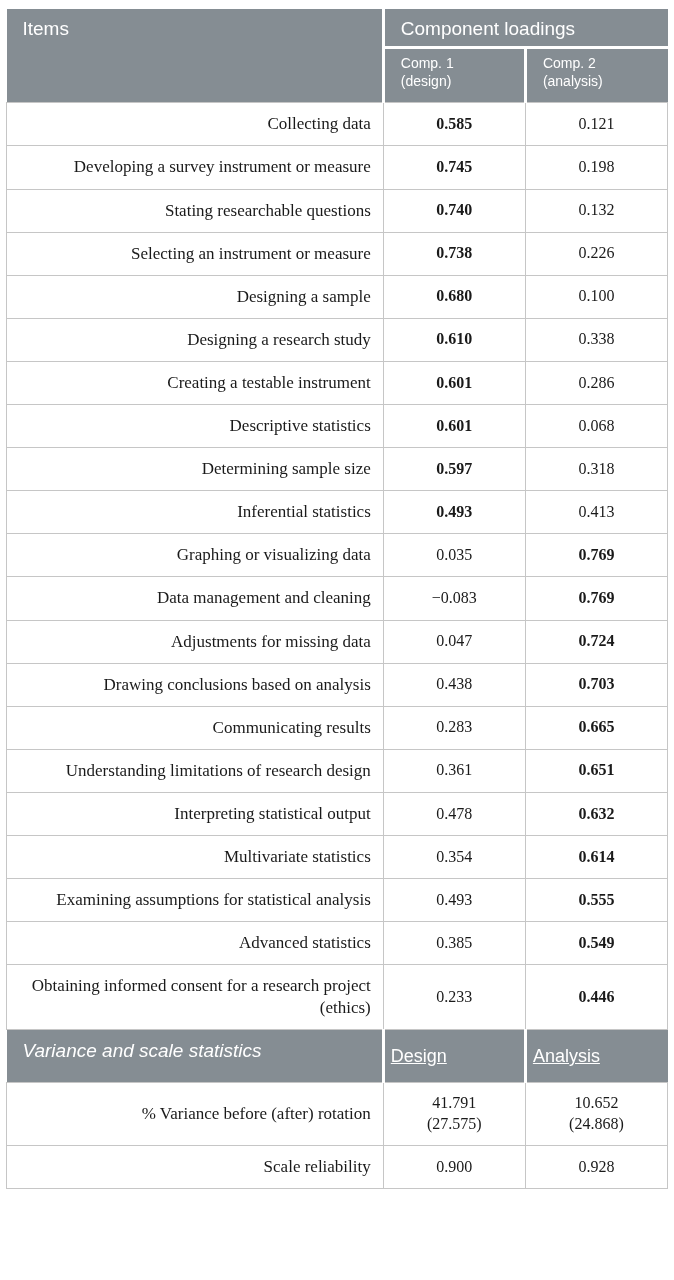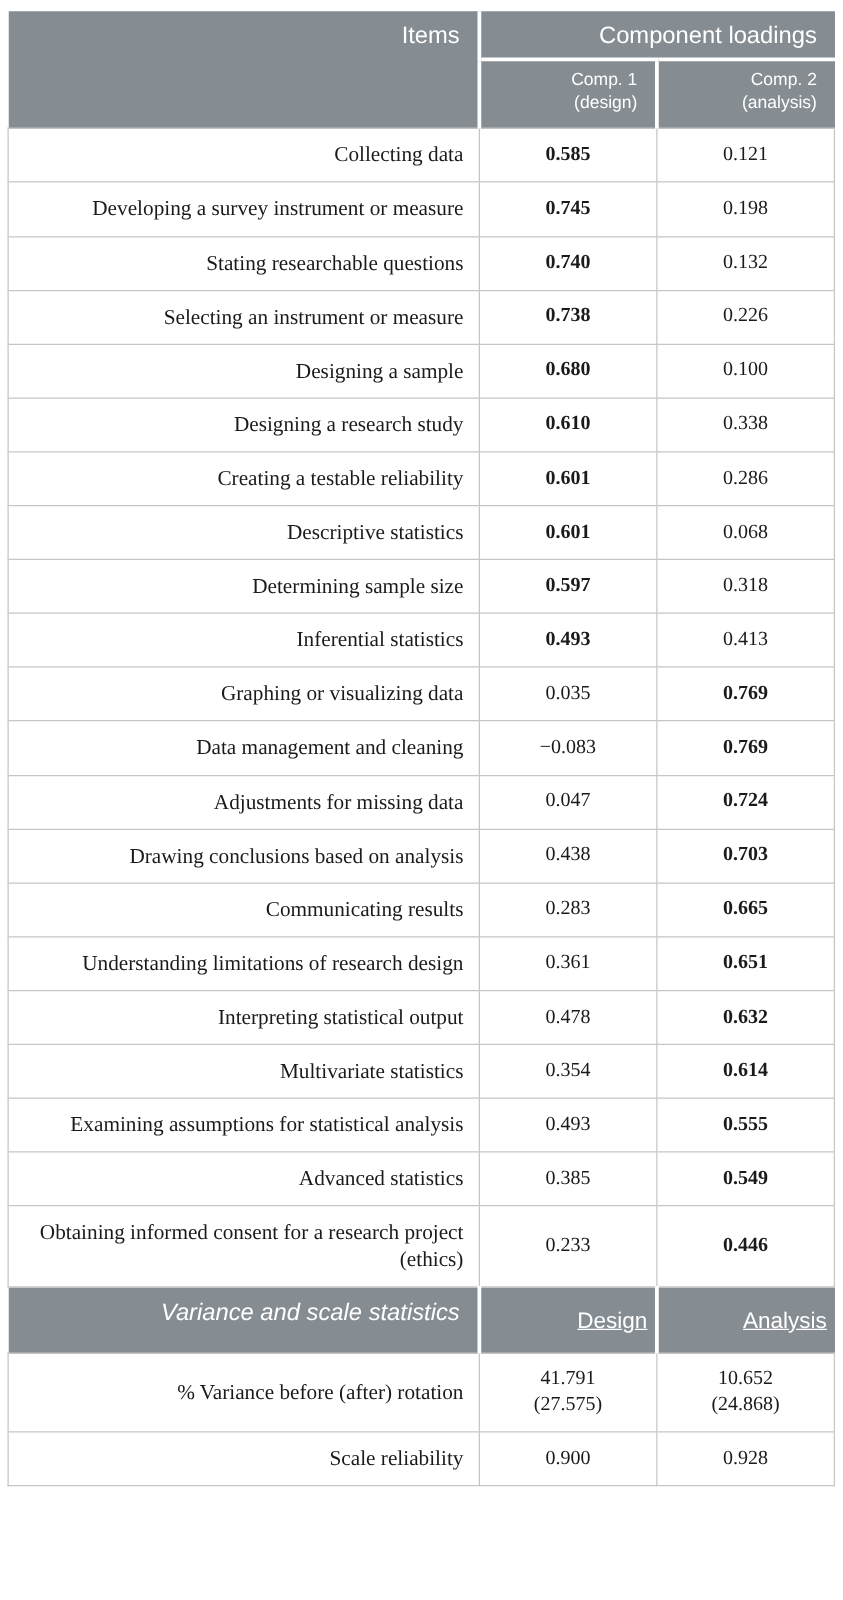--- a/index.html
+++ b/index.html
@@ -13,21 +13,21 @@
   .page{width:674px;box-sizing:border-box;padding:9px 6px 10px 6px;}
   table.loadings-table{width:100%;border-collapse:collapse;table-layout:fixed;}
   col.col-items{width:57%;}
   col.col-v{width:21.5%;}
 
   thead th, tbody th{
     background:var(--header-bg);
     color:var(--header-text);
     font-family:"Liberation Sans",sans-serif;
     font-weight:400;
-    text-align:right;
+    text-align:left;
     vertical-align:top;
   }
   .h-items{font-size:19px;padding:9px 14px 6px 16px;}
   .h-cl{font-size:19px;padding:9px 14px 6px 16px;border-left:3px solid #ffffff;margin-top:11px;}
   .h-sub{font-size:14px;line-height:1.3;padding:5px 14px 12px 16px;white-space:pre-line;border-top:3px solid #ffffff;border-left:3px solid #ffffff;}
 
   tbody td{
     border:1px solid var(--border);
     vertical-align:middle;
     line-height:1.3;
@@ -95,21 +95,21 @@
     <td class="item">Designing a sample</td>
     <td class="val bold">0.680</td>
     <td class="val">0.100</td>
   </tr>
         <tr>
     <td class="item">Designing a research study</td>
     <td class="val bold">0.610</td>
     <td class="val">0.338</td>
   </tr>
         <tr>
-    <td class="item">Creating a testable reliability</td>
+    <td class="item">Creating a testable instrument</td>
     <td class="val bold">0.601</td>
     <td class="val">0.286</td>
   </tr>
         <tr>
     <td class="item">Descriptive statistics</td>
     <td class="val bold">0.601</td>
     <td class="val">0.068</td>
   </tr>
         <tr>
     <td class="item">Determining sample size</td>

